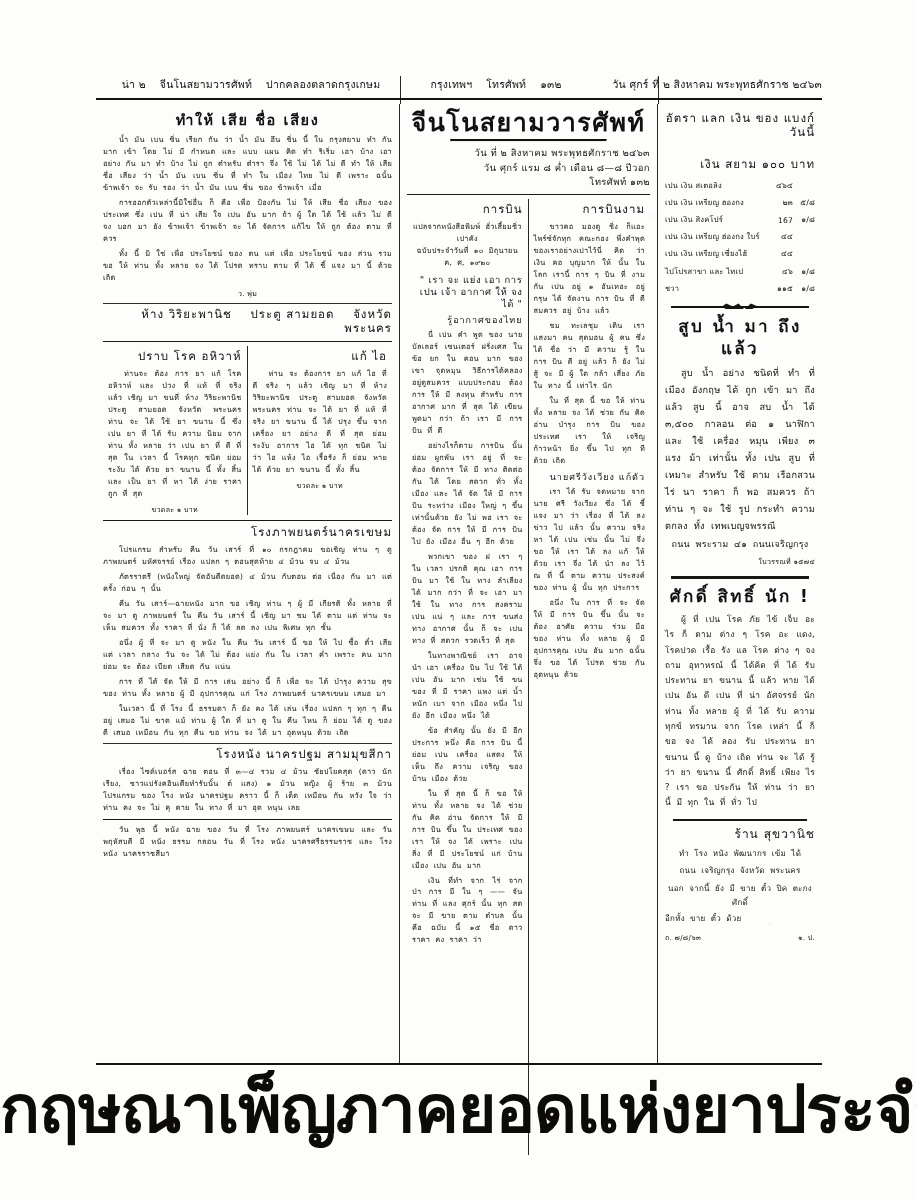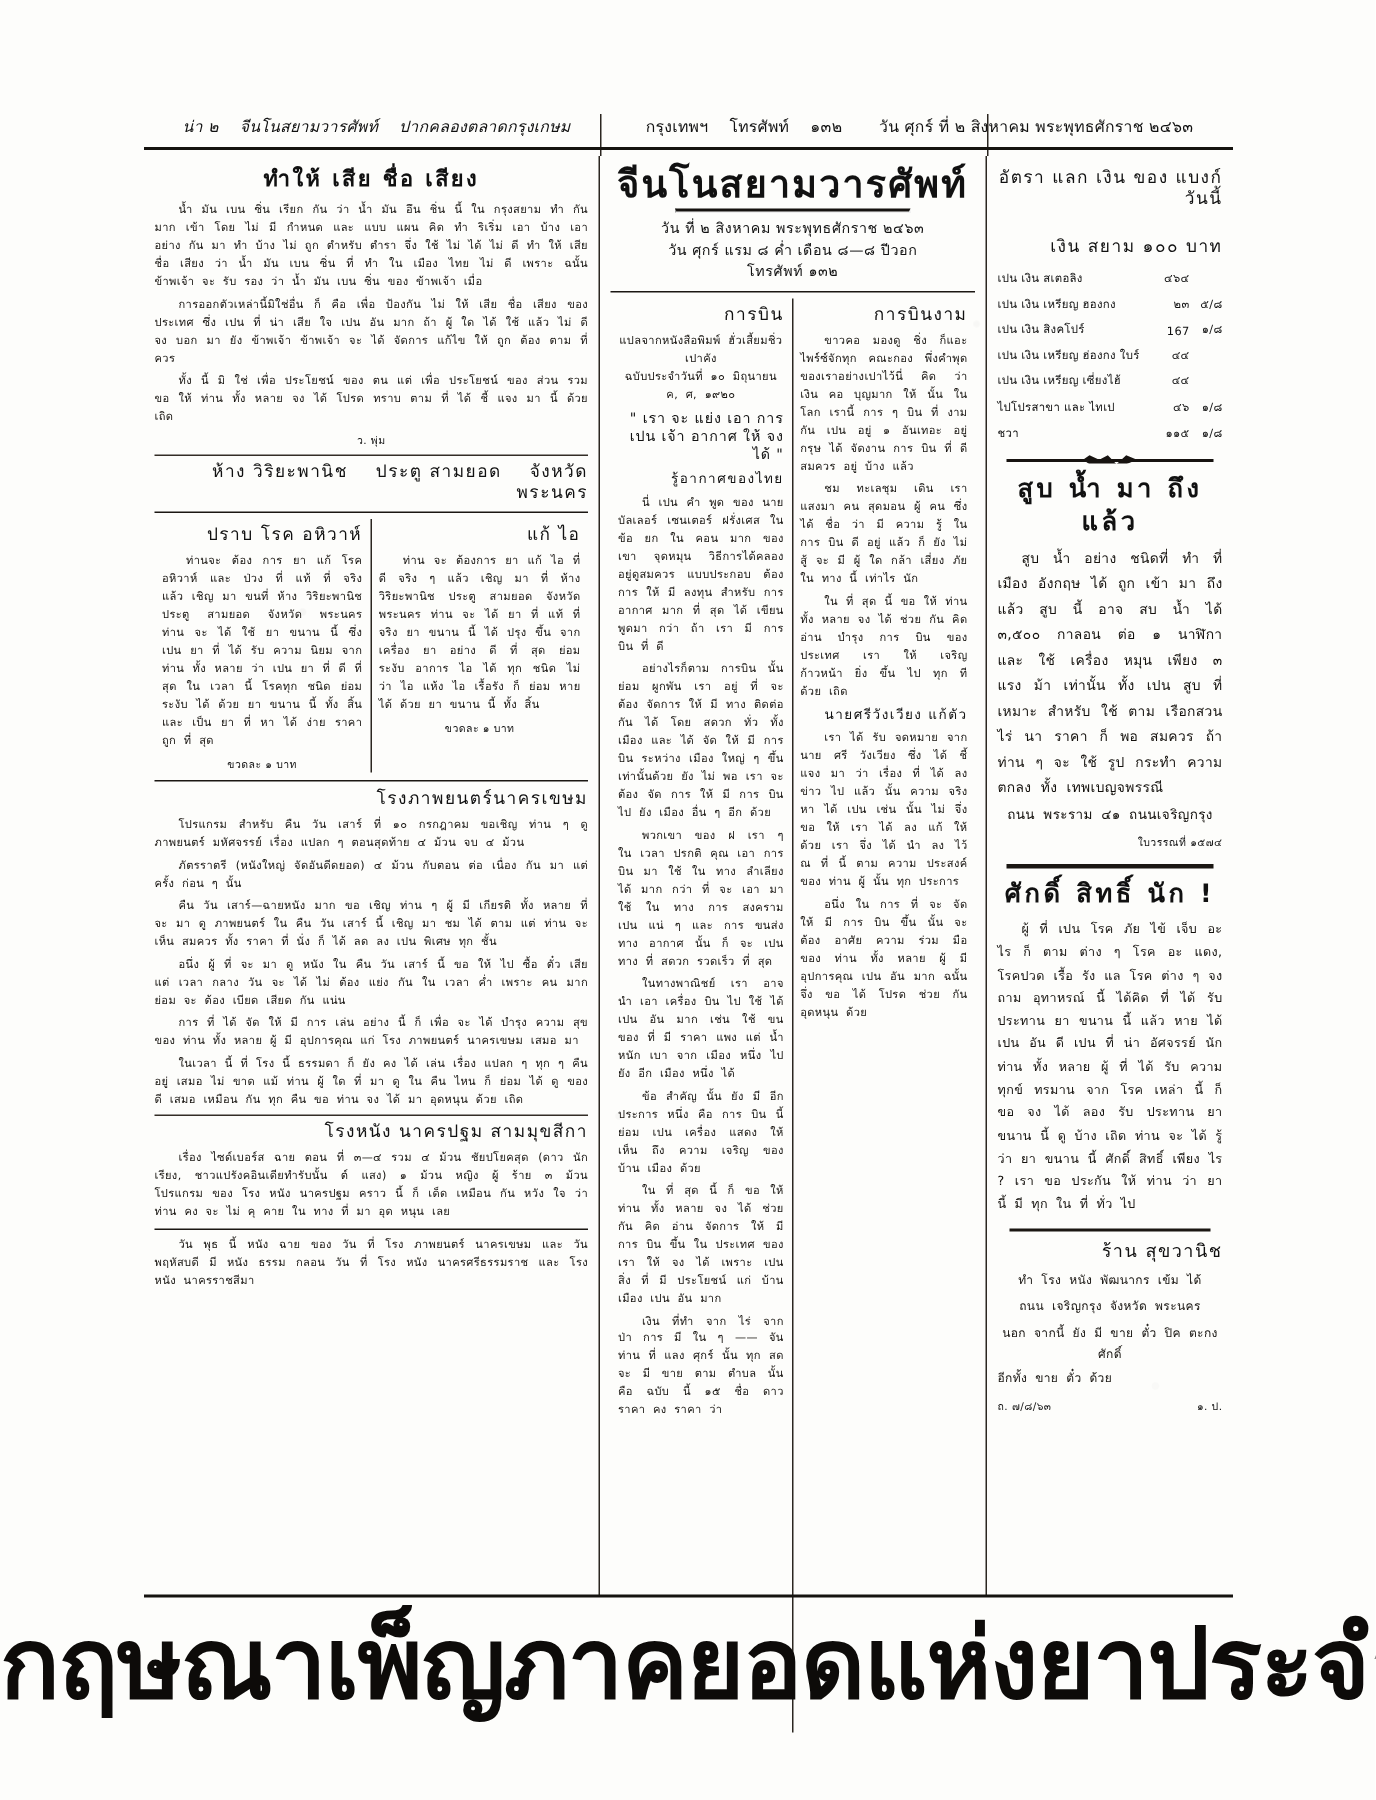--- a/index.html
+++ b/index.html
@@ -34,23 +34,23 @@
     align-items: flex-start;
     font-size: 10.5px;
     letter-spacing: .2px;
   }
   .topbar-seg {
     display: flex;
     align-items: baseline;
     gap: 14px;
     white-space: nowrap;
   }
-  .topbar-left  { width: 310px; justify-content: center; font-style: italic; }
+  .topbar-left  { width: 310px; justify-content: center; }
   .topbar-mid   { width: 180px; justify-content: center; text-align: right; }
-  .topbar-right { width: 236px; justify-content: flex-start; }
+  .topbar-right { width: 236px; justify-content: flex-end; }
   .topbar-rule {
     position: absolute;
     left: 96px;
     top: 98px;
     width: 726px;
     height: 0;
     border-top: 2.4px solid #15130f;
   }
   .vdiv-top {
     position: absolute;
@@ -90,21 +90,21 @@
     font-size: 17px;
     letter-spacing: 2.4px;
   }
   .hl-sm {
     font-size: 11.5px;
     letter-spacing: 1px;
     font-weight: normal;
     text-align: right;
   }
   .sub {
-    text-align: center;
+    text-align: right;
     font-size: 9.5px;
     line-height: 1.5;
     letter-spacing: .4px;
   }
   .body {
     font-size: 7.4px;
     line-height: 1.62;
     text-align: justify;
     letter-spacing: .25px;
     word-spacing: 2.5px;

